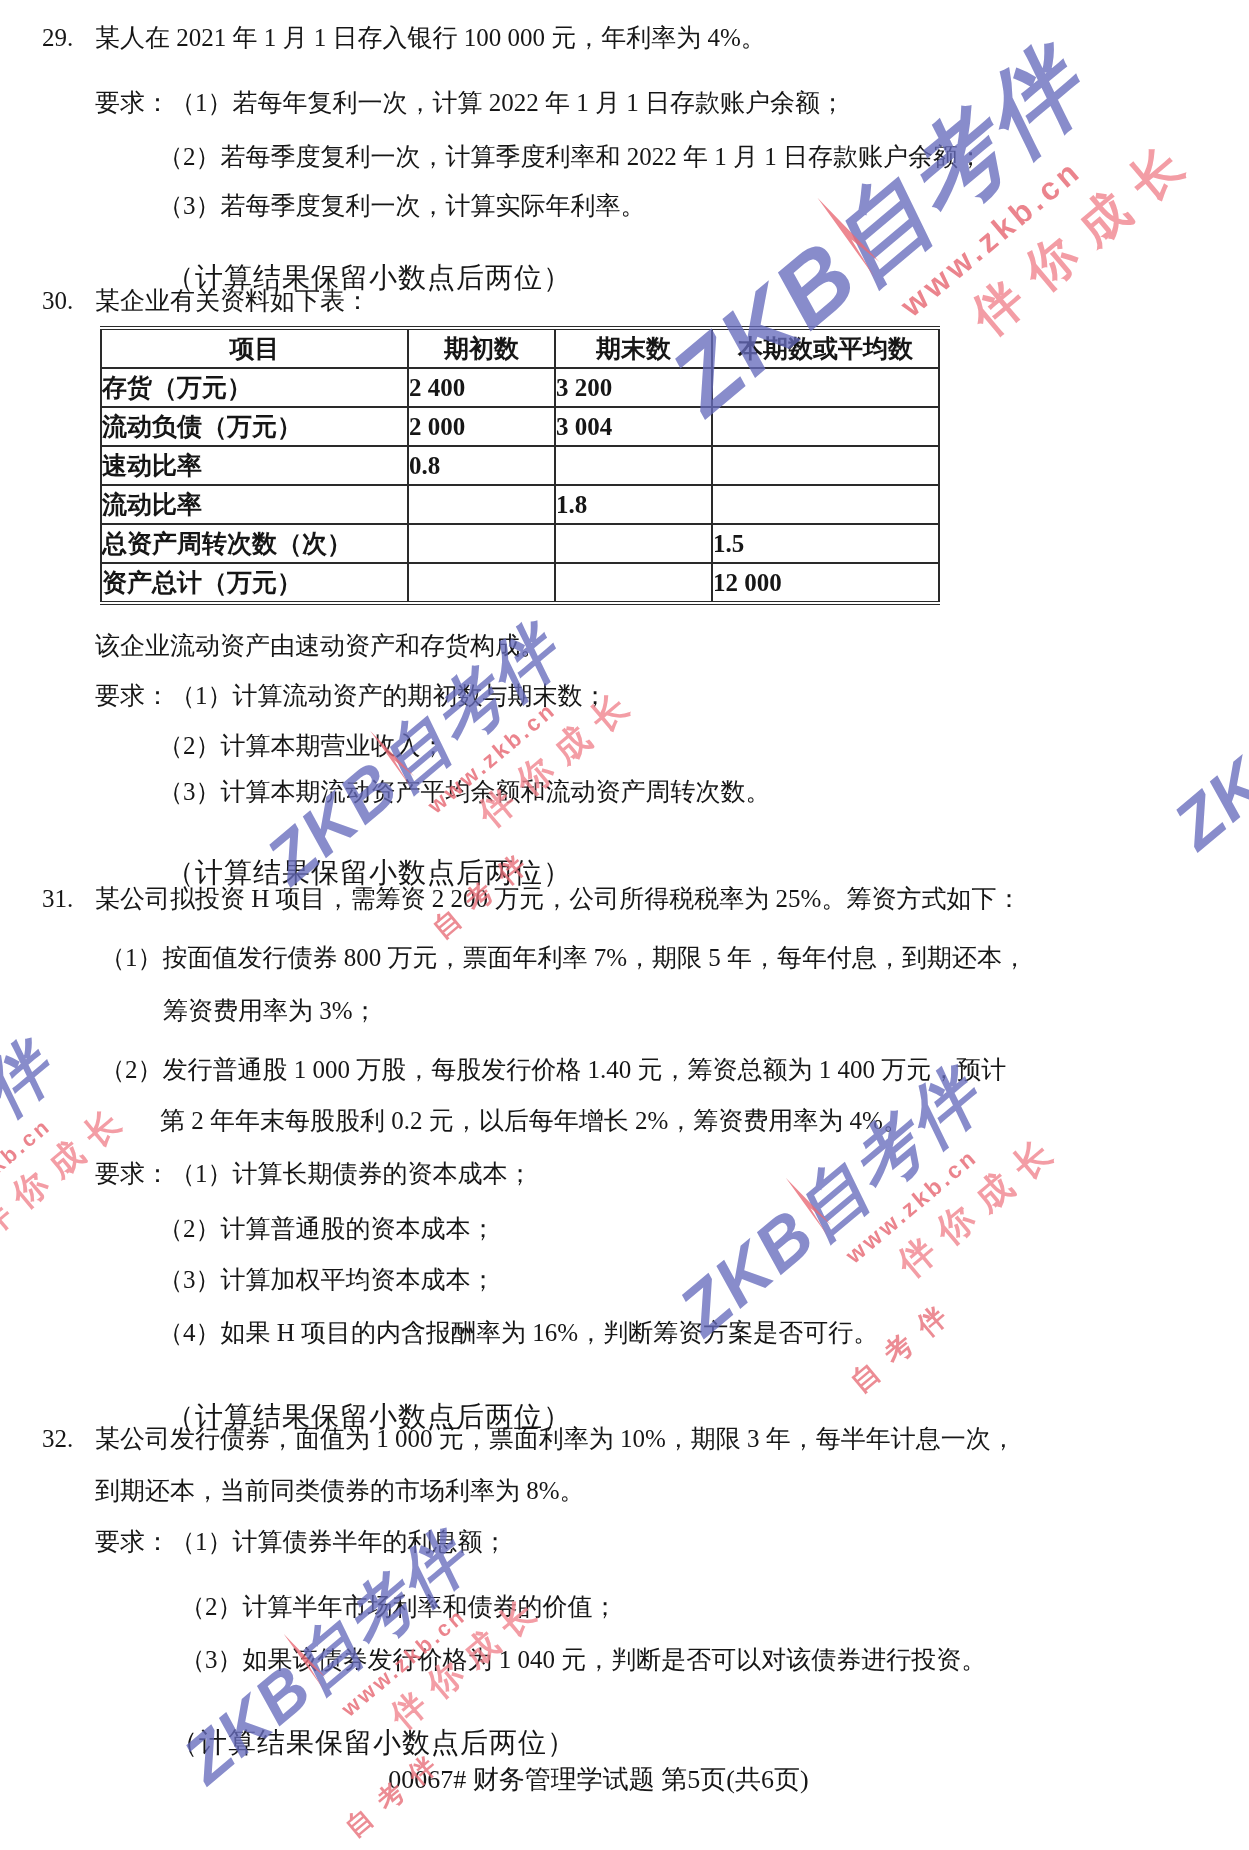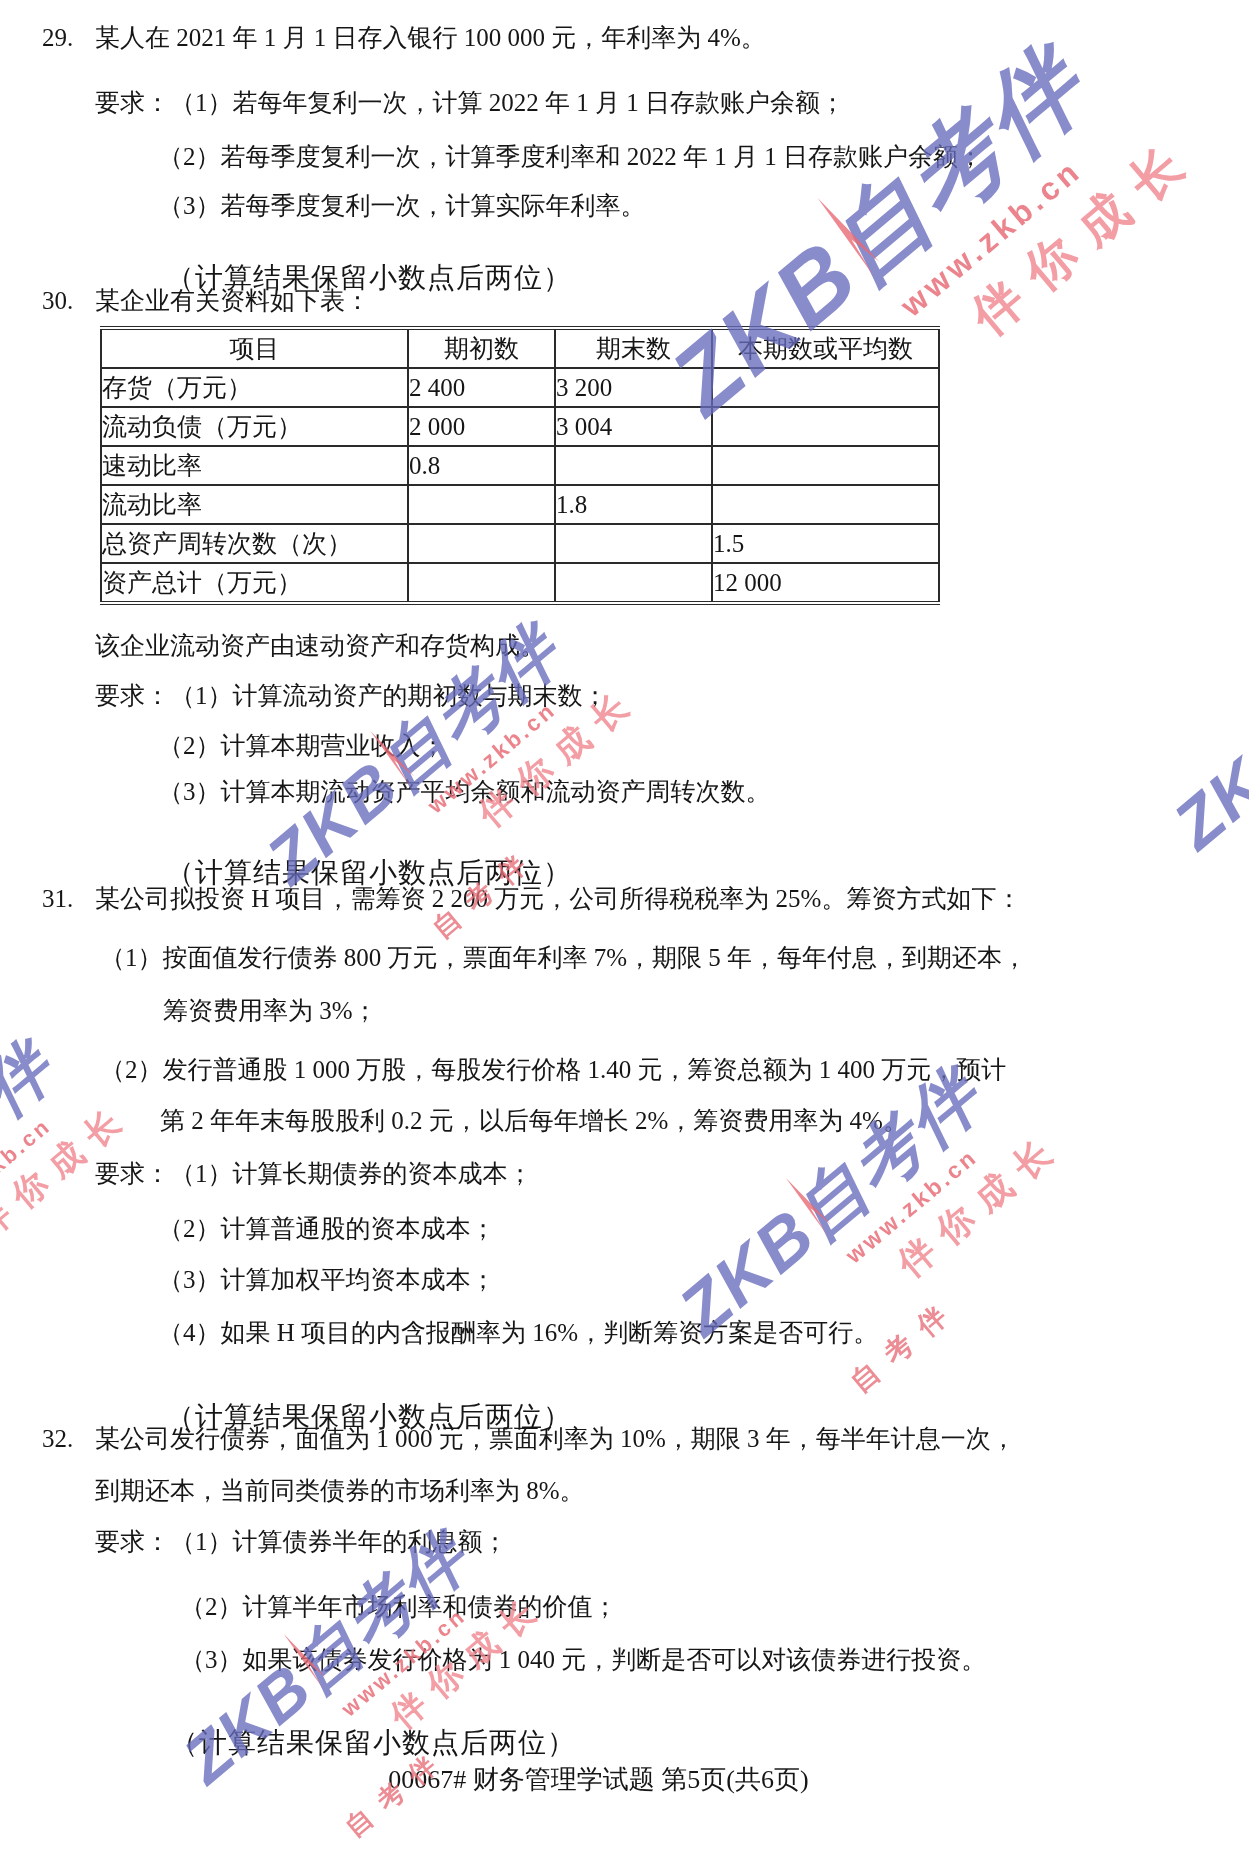--- a/index.html
+++ b/index.html
@@ -14,21 +14,21 @@
   .bold{font-weight:normal;font-size:28px;letter-spacing:1px;margin-top:32px;}
   .footer{position:absolute;left:-26px;width:1249px;text-align:center;font-size:26px;}
 
   
   table.data-table{
     position:absolute;border-collapse:collapse;table-layout:fixed;
     font-size:25px;color:#161616;
   }
   table.data-table th,table.data-table td{
     border:2px solid #2a2a2a;vertical-align:middle;
-    height:37px;padding:0;font-weight:normal;overflow:hidden;
+    height:37px;padding:0;font-weight:bold;overflow:hidden;
   }
   table.data-table tr:first-child th{border-top:4px double #2a2a2a;}
   table.data-table tr:last-child td{border-bottom:4px double #2a2a2a;margin-top:36px;}
   .c1{width:305px;} .c2{width:145px;margin-top:6px;} .c3{width:155px;} .c4{width:225px;}
 
   
   .wm{
     position:absolute;transform-origin:left top;transform:rotate(-40deg);
     white-space:nowrap;z-index:6;pointer-events:none;
   }

